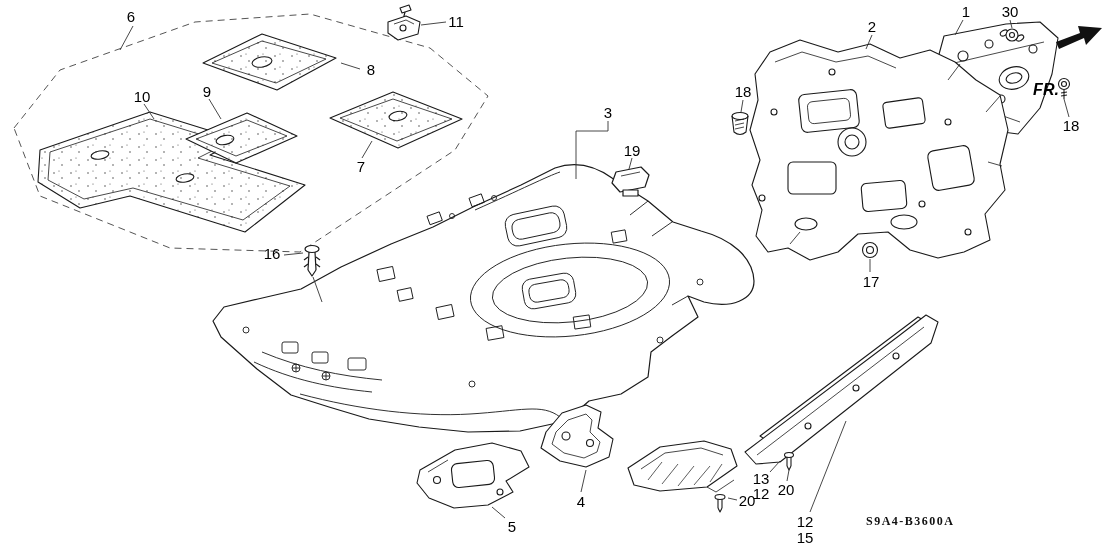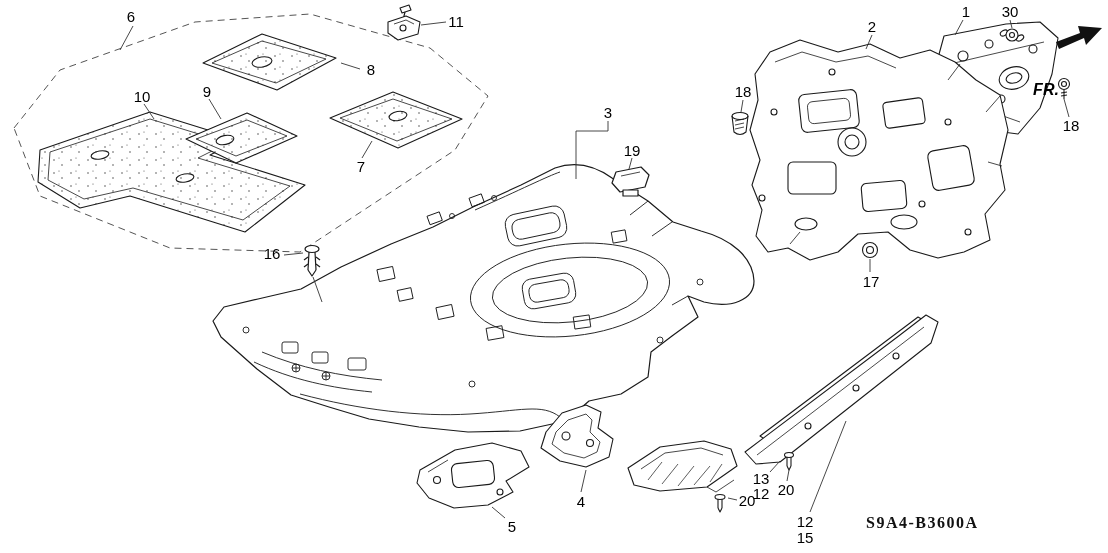--- a/index.html
+++ b/index.html
@@ -2,21 +2,21 @@
 <html><head>
 <meta charset="utf-8">
 <style>
   html,body{margin:0;padding:0;background:#fff;}
   .stage{position:relative;width:1108px;height:553px;background:#ffffff;overflow:hidden;
          font-family:"Liberation Sans",sans-serif;}
   .stage svg{position:absolute;left:0;top:0;}
   .co{position:absolute;transform:translate(-50%,-50%);font-size:15px;color:#000;
       font-family:"Liberation Sans",sans-serif;white-space:nowrap;line-height:1;}
   .code{position:absolute;font-family:"Liberation Serif",serif;font-weight:700;
-        font-size:16px;letter-spacing:1.5px;color:#111;}
+        font-size:12px;letter-spacing:1.5px;color:#111;}
   .fr{position:absolute;transform:translate(-50%,-50%);font-weight:700;font-style:italic;
       font-size:16px;color:#000;font-family:"Liberation Sans",sans-serif;margin-top:43px;}
 </style>
 </head>
 <body>
 
 <div class="stage">
 
 <svg width="1108" height="553" viewBox="0 0 1108 553">
   <defs>

